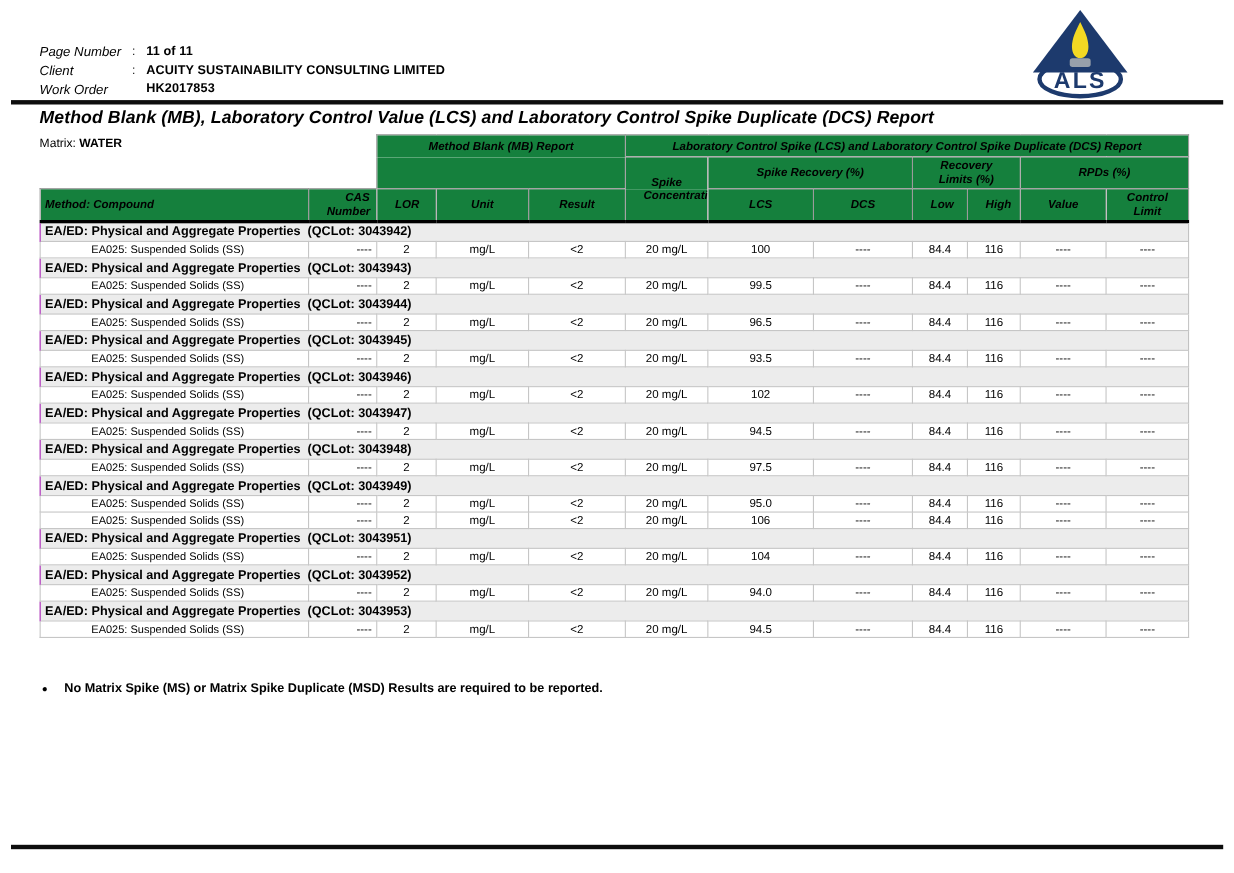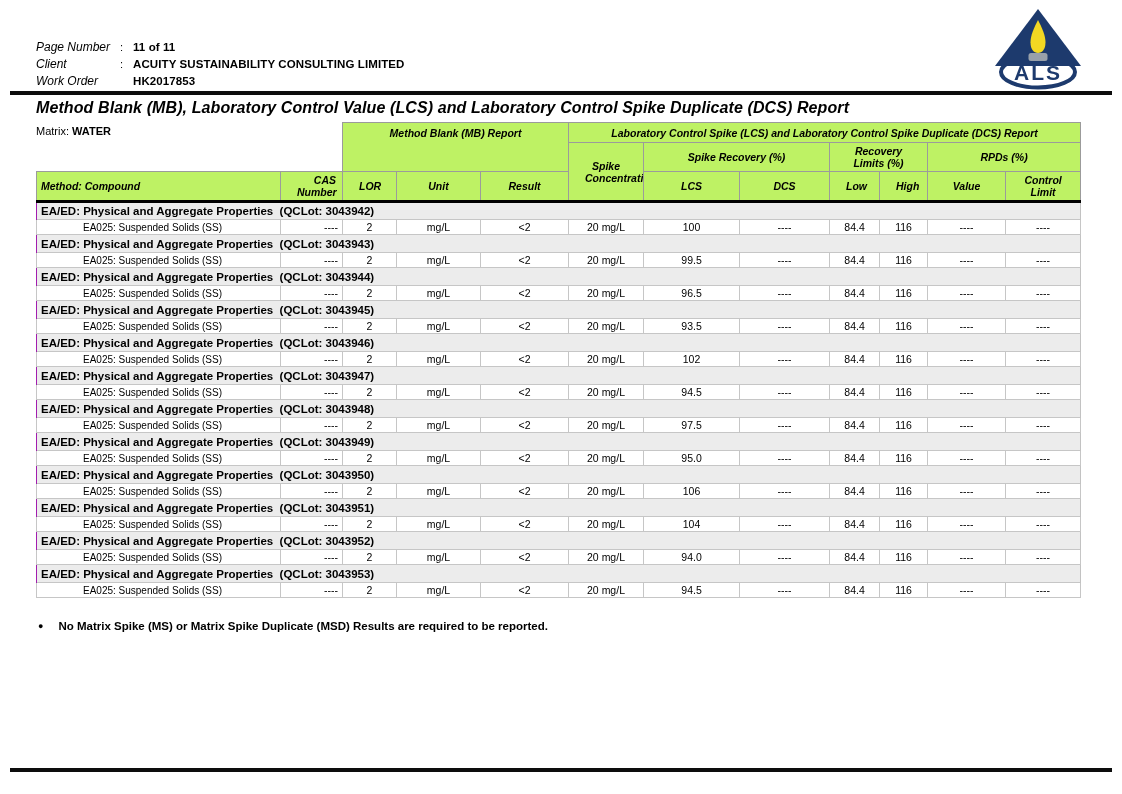--- a/index.html
+++ b/index.html
@@ -13,21 +13,21 @@
   }
   .page { position: relative; width: 1122px; height: 794px; background: #fff; }
 
   
   .hdr { position: absolute; top: 38px; left: 36px; }
   .hdr-row { display: flex; height: 17px; align-items: center; }
   .hdr-label { width: 84px; font-style: italic; font-size: 12px; color: #000000; }
   .hdr-sep { width: 13px; font-size: 11px; color: #111; }
   .hdr-value { font-weight: bold; font-size: 11.5px; letter-spacing: .1px; }
 
-  .logo-wrap { position: absolute; top: 8px; left: 992px; width: 92px; height: 84px; }
+  .logo-wrap { position: absolute; top: 8px; left: 936px; width: 92px; height: 84px; }
 
   .rule { position: absolute; left: 10px; width: 1102px; background: #0d0d0d; }
   .rule-top { top: 91px; height: 4px; }
   .rule-bottom { top: 768px; height: 4px; }
 
   
   .sec-title {
     position: absolute; left: 36px;
     font-weight: bold; font-style: italic; font-size: 16px; letter-spacing: .1px;
   }
@@ -44,21 +44,21 @@
   
   .qc-table-wrap { position: absolute; top: 122px; left: 36px; width: 1044px; z-index: 2; }
   table.qc { border-collapse: collapse; table-layout: fixed; width: 1044px; }
   table.qc th, table.qc td { overflow: hidden; }
 
   
   th.h {
     border: 1px solid #9b9b9b;
     font-weight: bold; font-style: italic; font-size: 10.5px;
     text-align: center; vertical-align: middle; padding: 2px 16px;
-    background: #bef264;
+    background: #15803d;
   }
   tr.hr1 th { height: 20px; }
   tr.hr2 th { height: 16px; }
   tr.hr3 th { height: 20px; border-bottom: 3px solid #000; }
   th.nb { border: none; background: transparent; }
   th.mbt { border-bottom: none; }
   th.mbmid { border-top: none; border-bottom: none; }
   th.spike-top { border-bottom: none; vertical-align: bottom; padding-bottom: 0; }
   th.conc-bot { border-top: none; vertical-align: top; padding-top: 0; }
   th.compound-h { text-align: left; padding-left: 4px; }
@@ -298,23 +298,20 @@
             <td>mg/L</td>
             <td>&lt;2</td>
             <td>20 mg/L</td>
             <td>95.0</td>
             <td>----</td>
             <td>84.4</td>
             <td>116</td>
             <td>----</td>
             <td>----</td>
           </tr>
-          <tr>
-            <td colspan="12" class="group">EA/ED: Physical and Aggregate Properties  (QCLot: 3043950)</td>
-          </tr>
           <tr class="data">
             <td class="c-compound">EA025: Suspended Solids (SS)</td>
             <td class="c-cas">----</td>
             <td>2</td>
             <td>mg/L</td>
             <td>&lt;2</td>
             <td>20 mg/L</td>
             <td>106</td>
             <td>----</td>
             <td>84.4</td>

